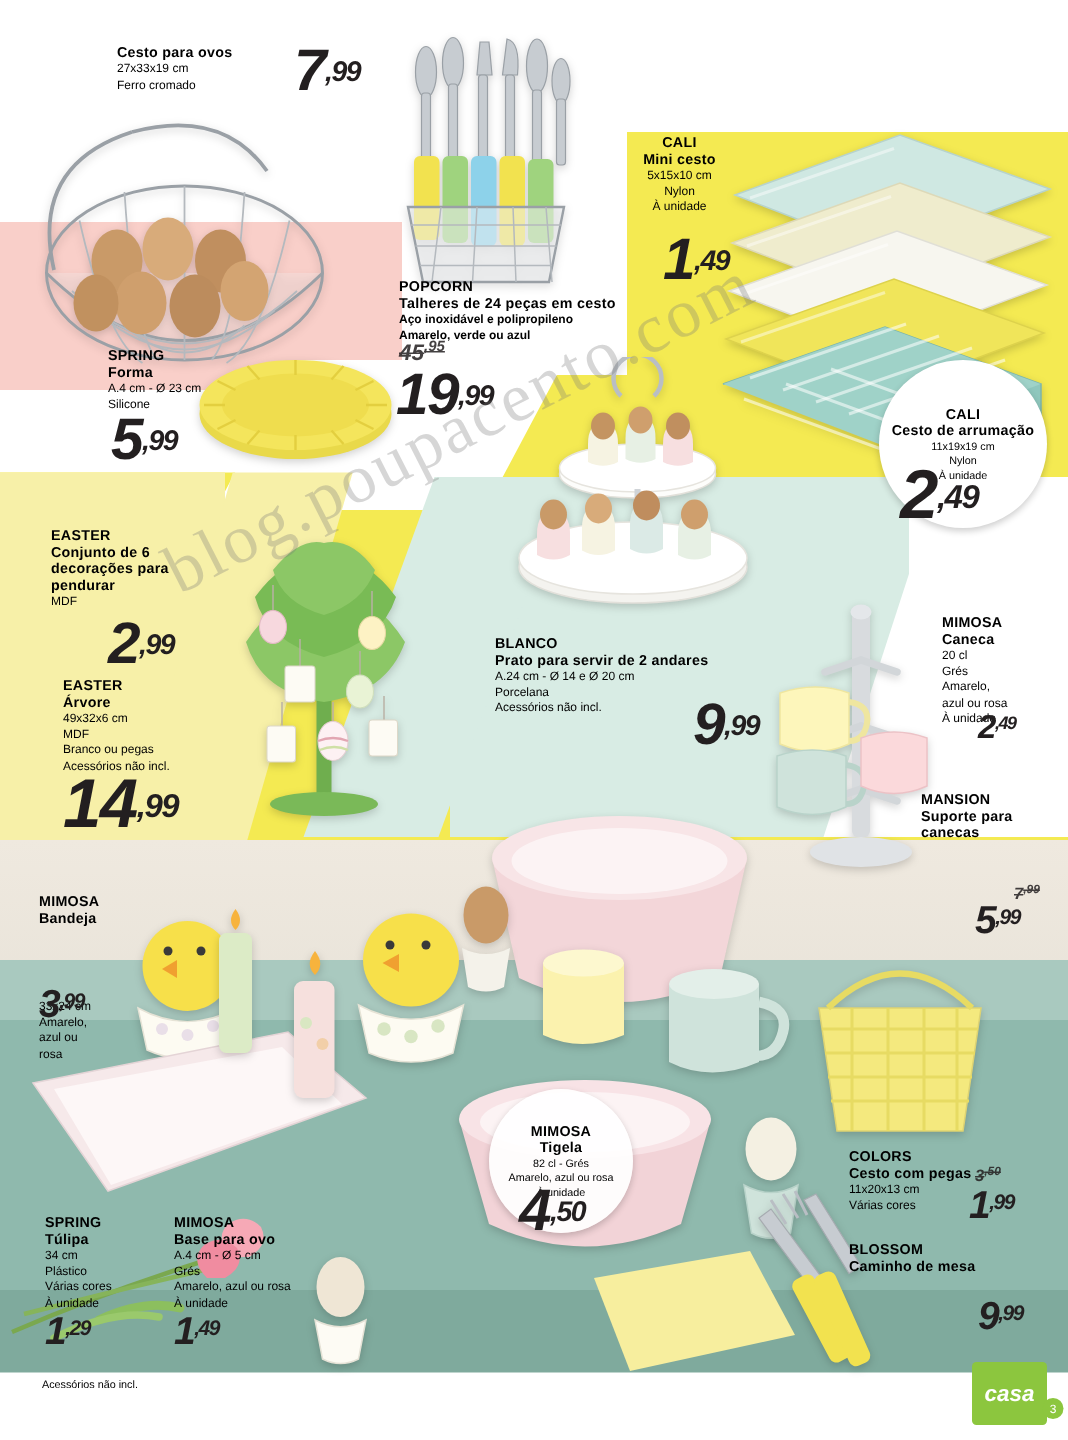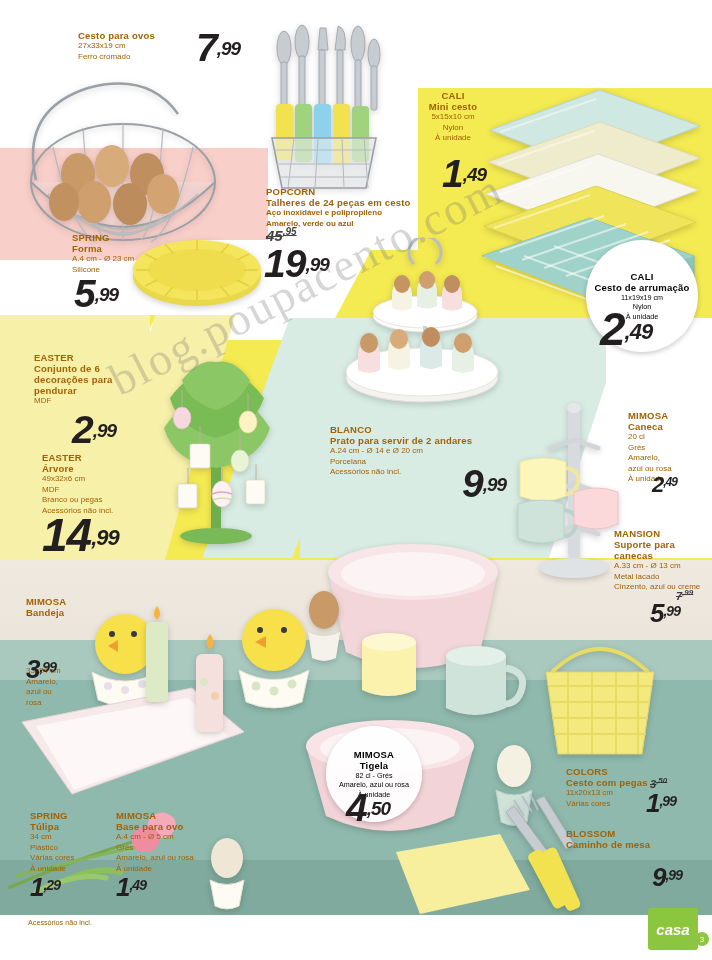--- a/index.html
+++ b/index.html
@@ -14,21 +14,21 @@
 
   
   .bg{position:absolute;}
   .bg-yellow{background:#f4ea52;}
   .bg-pink{background:#f9cfc9;}
   .bg-mint{background:#d8ece4;}
   .bg-lightyellow{background:#f7f0a8;}
   .bg-white{background:#ffffff;}
 
   
-  .blk{position:absolute;color:#a16207;}
+  .blk{position:absolute;color:#000000;}
   .brand{font-weight:bold;font-size:9.5px;letter-spacing:.2px;}
   .desc{font-size:8px;line-height:10.5px;}
   .desc.small{font-size:7.2px;line-height:9.4px;}
   .center{text-align:center;}
 
   .price{font-weight:bold;font-style:italic;letter-spacing:-1px;color:#231f20;}
   .price .int{font-size:31px;}
   .price .cents{font-size:16px;vertical-align:super;}
   .price.big .int{font-size:39px;}
   .price.big .cents{font-size:19px;}
@@ -406,23 +406,20 @@
 azul ou rosa
 À unidade</div>
   </div>
   <div class="blk price sm" style="left:652px;top:472px;">
     <span class="int">2</span><span class="cents">,49</span>
   </div>
 
   <div class="blk" style="left:614px;top:528px;width:96px;">
     <div class="brand">MANSION</div>
     <div class="brand">Suporte para canecas</div>
-    <div class="desc" style="white-space:pre-line;">A.33 cm - Ø 13 cm
-Metal lacado
-Cinzento, azul ou creme</div>
   </div>
   <div class="blk old sm" style="left:676px;top:588px;">
     <span>7</span><span class="c">,99</span>
   </div>
   <div class="blk price mid" style="left:650px;top:598px;">
     <span class="int">5</span><span class="cents">,99</span>
   </div>
 
   <div class="obj shadow" style="left:318px;top:536px;width:190px;height:150px;">
     <svg width="190" height="150" viewBox="0 0 190 150">

